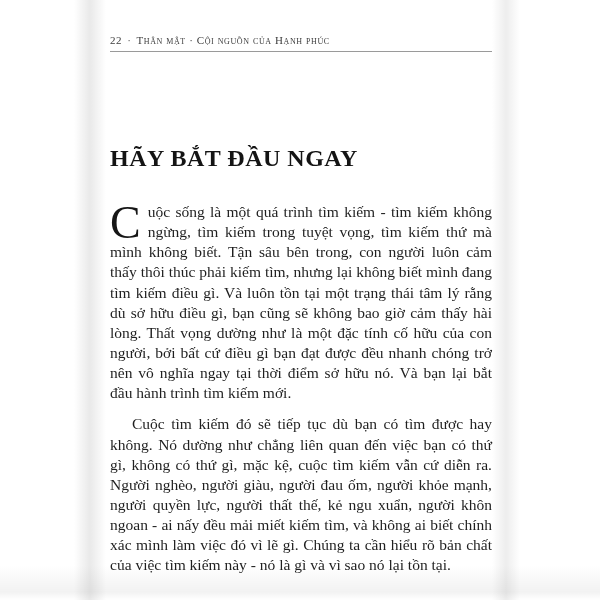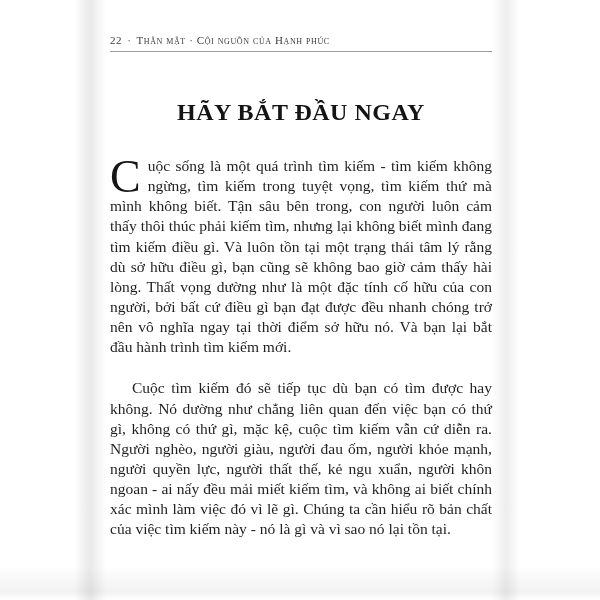--- a/index.html
+++ b/index.html
@@ -35,39 +35,38 @@
   }
   .running-head .sep { margin: 0 5px; color: #555; }
   .head-rule {
     border: 0;
     border-top: 1px solid #9a9a9a;
     margin: 5px 0 0 0;
   }
 
   
   .chapter-title {
-    margin: 42px 0 0 0;
-    text-align: center;
+    margin: 88px 0 0 0;
     font-size: 24px;
     font-weight: bold;
     letter-spacing: 0.5px;
     line-height: 1.5;
     color: #141414;
   }
 
   
   .body-text { margin-top: 26px; }
   .para {
     margin: 0;
     text-align: justify;
     font-size: 15.5px;
     line-height: 1.3;
     color: #1f1f1f;
   }
-  .para + .para { margin-top: 21px; text-indent: 22px; }
+  .para + .para { margin-top: 11px; text-indent: 22px; }
   .dropcap {
     float: left;
     font-size: 46px;
     line-height: 0.8;
     padding: 3px 7px 0 0;
     font-weight: 400;
     color: #161616;
   }
 </style>
 </head>

